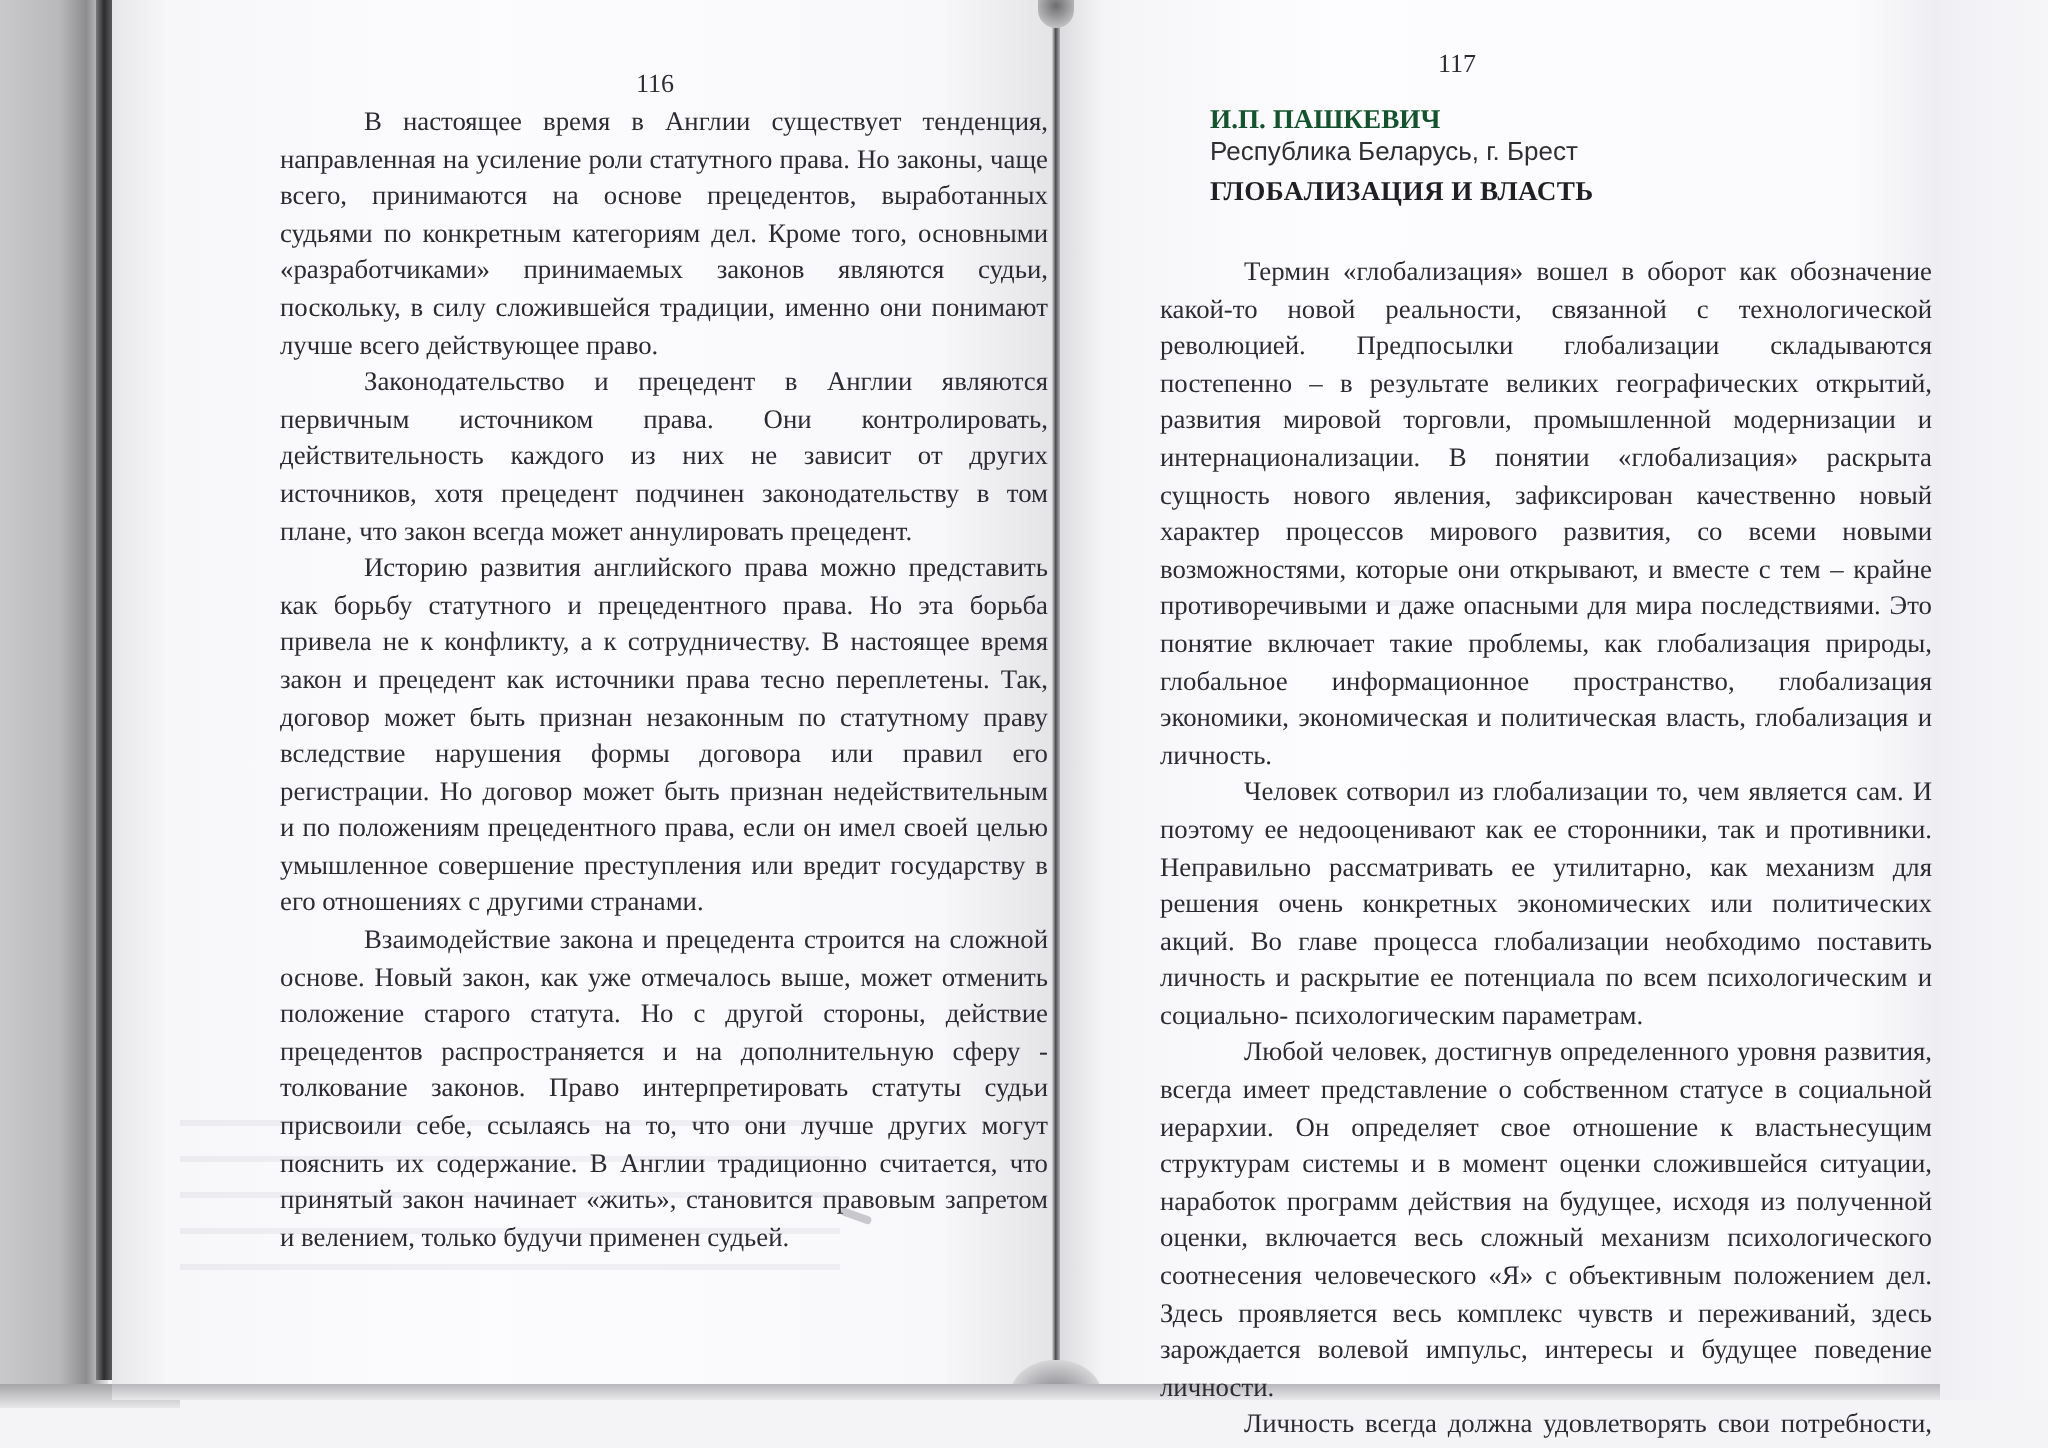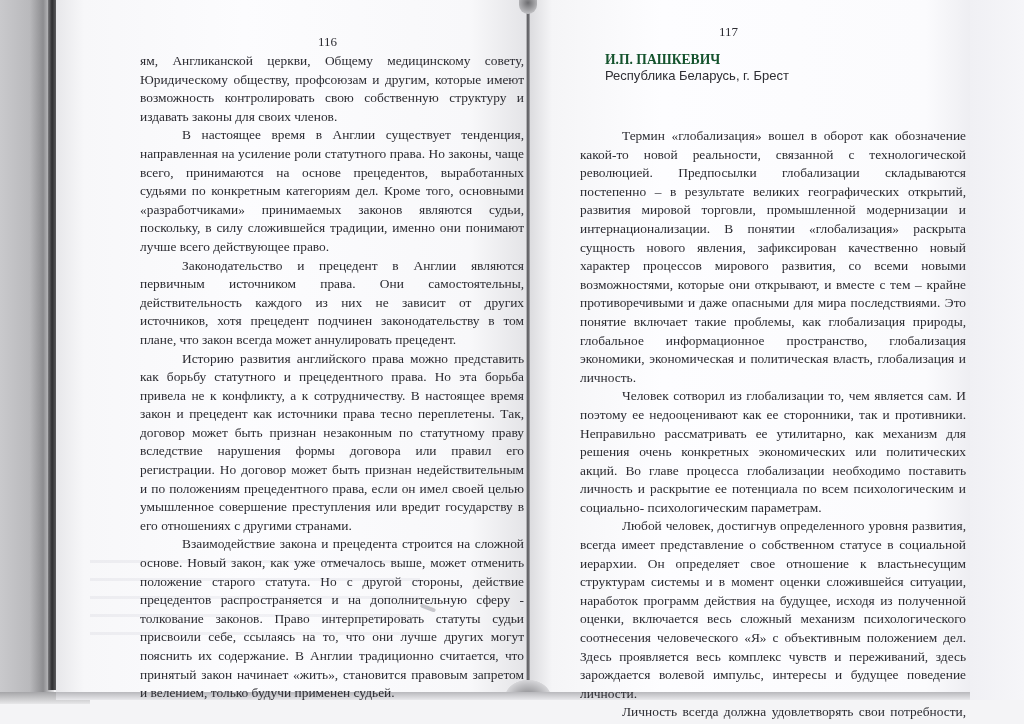--- a/index.html
+++ b/index.html
@@ -117,30 +117,30 @@
   <div class="bleed" style="left:90px;top:560px;width:330px;"></div>
   <div class="bleed" style="left:90px;top:578px;width:330px;"></div>
   <div class="bleed" style="left:90px;top:596px;width:330px;"></div>
   <div class="bleed" style="left:90px;top:614px;width:330px;"></div>
   <div class="bleed" style="left:90px;top:632px;width:330px;"></div>
   <div class="bleed" style="left:610px;top:300px;width:110px;"></div>
   <div class="smudge"></div>
 
   <div class="page-num" style="left:318px;top:34px;">116</div>
   <div class="col col-left">
-    <p>ям, Англиканской церкви, Общему медицинскому совету, Юридическому обществу, профсоюзам и другим, которые имеют возможность контролировать свою собственную структуру и издавать законы для своих членов.</p>
     <p class="indent">В настоящее время в Англии существует тенденция, направленная на усиление роли статутного права. Но законы, чаще всего, принимаются на основе прецедентов, выработанных судьями по конкретным категориям дел. Кроме того, основными «разработчиками» принимаемых законов являются судьи, поскольку, в силу сложившейся традиции, именно они понимают лучше всего действующее право.</p>
-    <p class="indent">Законодательство и прецедент в Англии являются первичным источником права. Они самостоятельны, действительность каждого из них не зависит от других источников, хотя прецедент подчинен законодательству в том плане, что закон всегда может аннулировать прецедент.</p>
+    <p class="indent">Законодательство и прецедент в Англии являются первичным источником права. Они контролировать, действительность каждого из них не зависит от других источников, хотя прецедент подчинен законодательству в том плане, что закон всегда может аннулировать прецедент.</p>
     <p class="indent">Историю развития английского права можно представить как борьбу статутного и прецедентного права. Но эта борьба привела не к конфликту, а к сотрудничеству. В настоящее время закон и прецедент как источники права тесно переплетены. Так, договор может быть признан незаконным по статутному праву вследствие нарушения формы договора или правил его регистрации. Но договор может быть признан недействительным и по положениям прецедентного права, если он имел своей целью умышленное совершение преступления или вредит государству в его отношениях с другими странами.</p>
     <p class="indent">Взаимодействие закона и прецедента строится на сложной основе. Новый закон, как уже отмечалось выше, может отменить положение старого статута. Но с другой стороны, действие прецедентов распространяется и на дополнительную сферу - толкование законов. Право интерпретировать статуты судьи присвоили себе, ссылаясь на то, что они лучше других могут пояснить их содержание. В Англии традиционно считается, что принятый закон начинает «жить», становится правовым запретом и велением, только будучи применен судьей.</p>
   </div>
 
   <div class="page-num" style="left:719px;top:24px;">117</div>
   <div class="author">И.П. ПАШКЕВИЧ</div>
   <div class="location">Республика Беларусь, г. Брест</div>
+  <div class="article-title">ГЛОБАЛИЗАЦИЯ И ВЛАСТЬ</div>
   <div class="col col-right">
     <p class="indent">Термин «глобализация» вошел в оборот как обозначение какой-то новой реальности, связанной с технологической революцией. Предпосылки глобализации складываются постепенно – в результате великих географических открытий, развития мировой торговли, промышленной модернизации и интернационализации. В понятии «глобализация» раскрыта сущность нового явления, зафиксирован качественно новый характер процессов мирового развития, со всеми новыми возможностями, которые они открывают, и вместе с тем – крайне противоречивыми и даже опасными для мира последствиями. Это понятие включает такие проблемы, как глобализация природы, глобальное информационное пространство, глобализация экономики, экономическая и политическая власть, глобализация и личность.</p>
     <p class="indent">Человек сотворил из глобализации то, чем является сам. И поэтому ее недооценивают как ее сторонники, так и противники. Неправильно рассматривать ее утилитарно, как механизм для решения очень конкретных экономических или политических акций. Во главе процесса глобализации необходимо поставить личность и раскрытие ее потенциала по всем психологическим и социально- психологическим параметрам.</p>
     <p class="indent">Любой человек, достигнув определенного уровня развития, всегда имеет представление о собственном статусе в социальной иерархии. Он определяет свое отношение к властьнесущим структурам системы и в момент оценки сложившейся ситуации, наработок программ действия на будущее, исходя из полученной оценки, включается весь сложный механизм психологического соотнесения человеческого «Я» с объективным положением дел. Здесь проявляется весь комплекс чувств и переживаний, здесь зарождается волевой импульс, интересы и будущее поведение личности.</p>
     <p class="indent">Личность всегда должна удовлетворять свои потребности, как естественные, так и духовные. Среди потребностей, которые связаны с процессом глобализации, хотелось бы выделить потребность стремления к власти. Но это стремление у людей проявляется различным способом. У одних – собственно уход в политику, у других – научная деятельность, которая является частным случаем стремления к власти. Третьи реализуют себя в семейных отношениях, которые в определенной степени замещают систему властных отношений. Четвертые – наличием хобби и увлечений, дающих возможность проявить себя к ограниченному и обособленному кругу, посвященных в нечто лиц и т.д.</p>
 
   </div>
 </div>
 
 </body></html>

